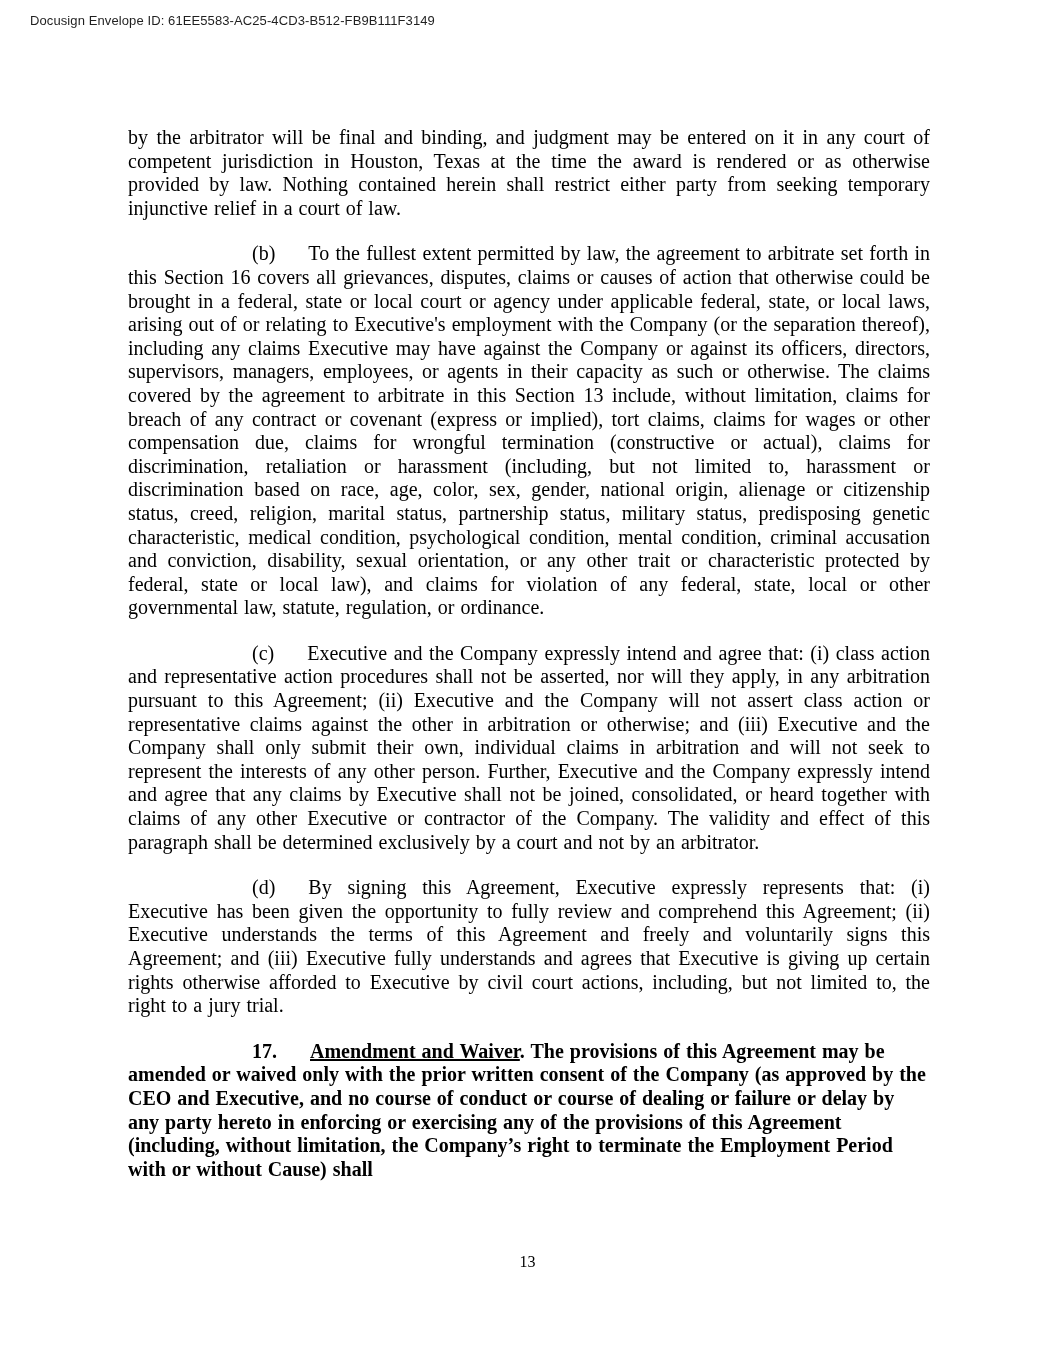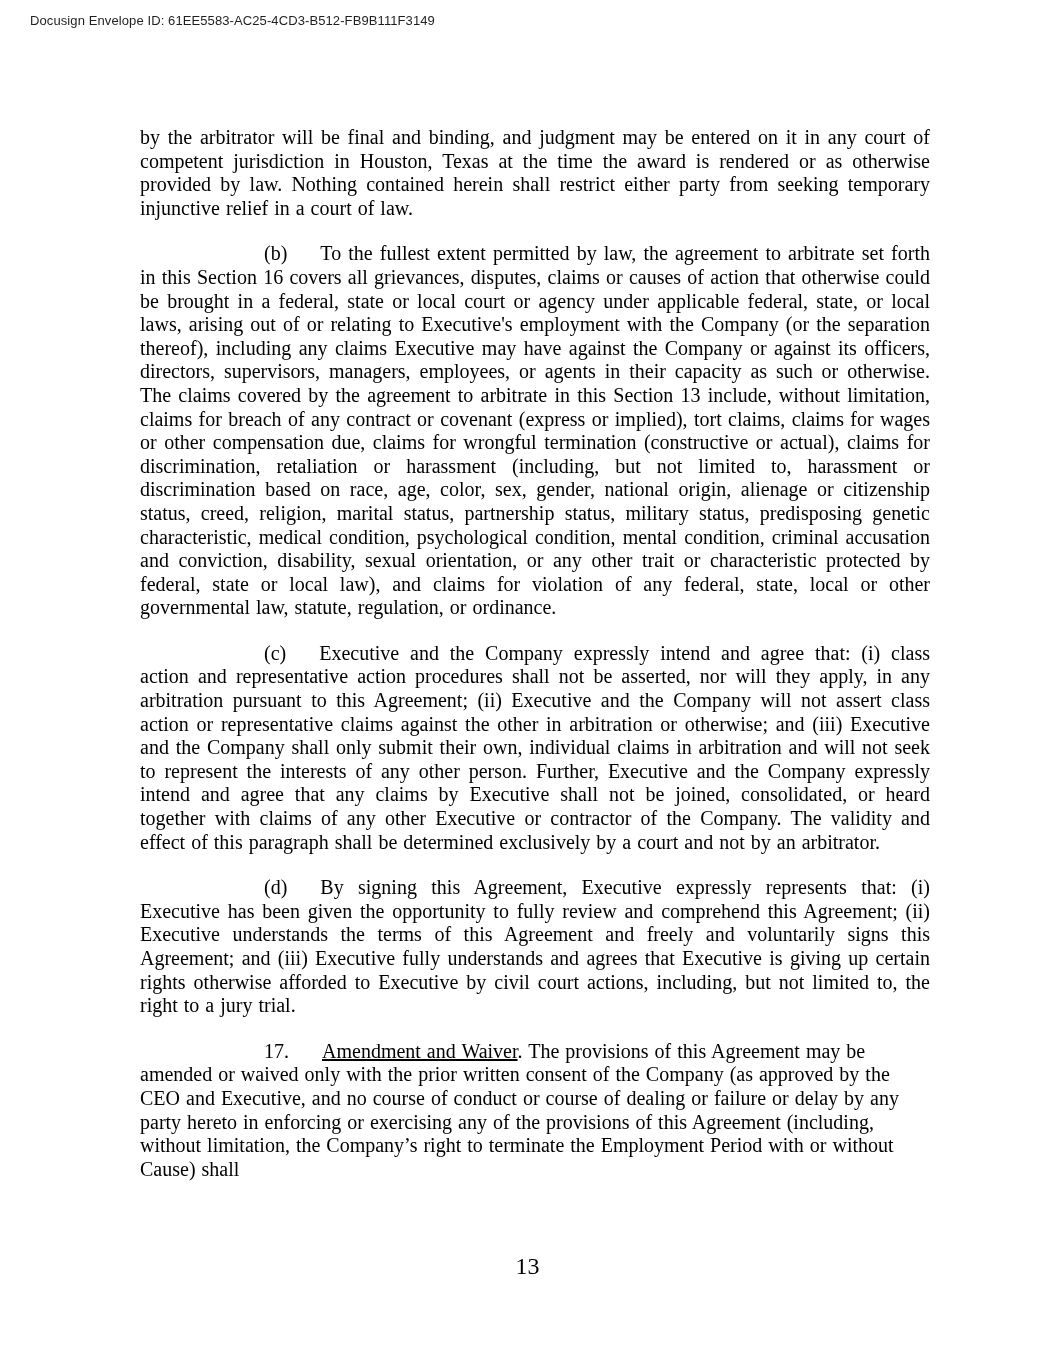--- a/index.html
+++ b/index.html
@@ -28,43 +28,44 @@
     position: absolute;
     top: 126px;
     left: 124px;
     width: 806px;
   }
   .para {
     font-size: 20px;
     line-height: 23.6px;
     text-align: justify;
     text-indent: 124px;
-    margin: 0 0 22px 16px;
+    margin: 0 0 22px 4px;
     word-spacing: 1px;
   }
   .para.no-indent {
     text-indent: 0;
   }
   .para.left-align {
     text-align: left;
+    font-weight: bold;
   }
   .tab {
     display: inline-block;
     width: 33px;
   }
   .underlined {
     text-decoration: underline;
   }
   .page-number {
     position: absolute;
     top: 1253px;
     left: 0;
     width: 1055px;
     text-align: center;
-    font-size: 24px;
+    font-size: 16px;
   }
 </style>
 </head>
 <body>
 
 <div class="envelope-id">Docusign Envelope ID: 61EE5583-AC25-4CD3-B512-FB9B111F3149</div>
 
 <div class="content">
   <p class="para no-indent"><span>by the arbitrator will be final and binding, and judgment may be entered on it in any court of competent jurisdiction in Houston, Texas at the time the award is rendered or as otherwise provided by law.  Nothing contained herein shall restrict either party from seeking temporary injunctive relief in a court of law.</span></p>
 

